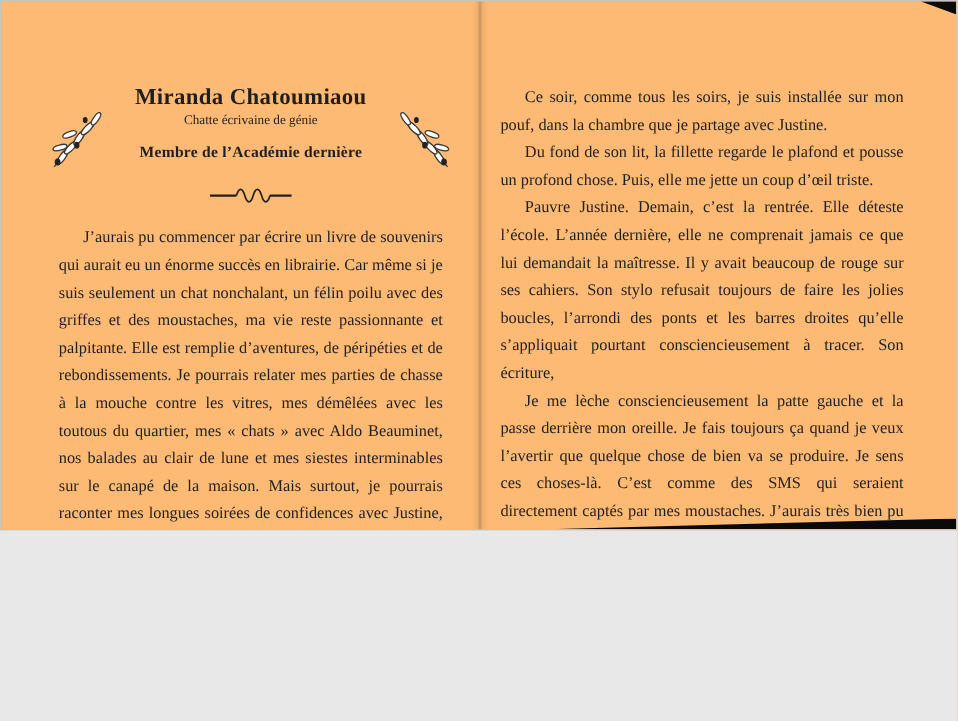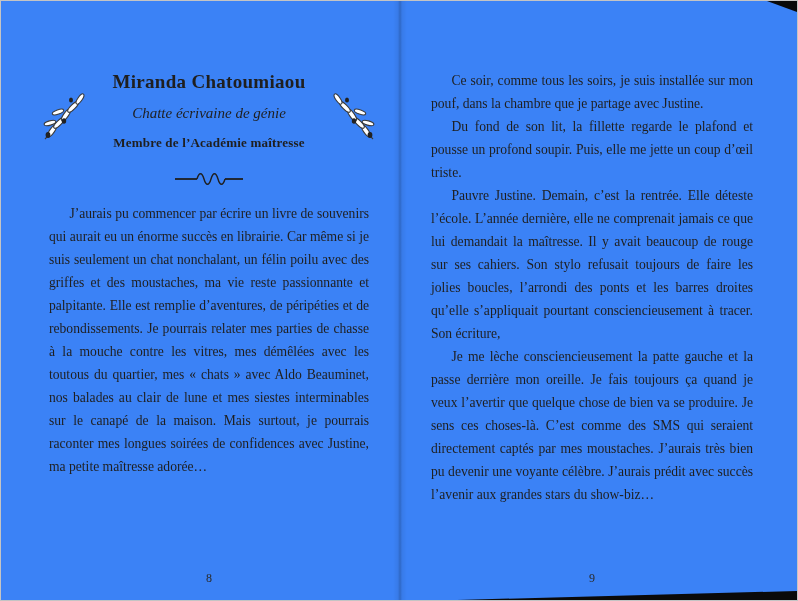--- a/index.html
+++ b/index.html
@@ -2,37 +2,37 @@
 <html lang="fr"><head>
 <meta charset="utf-8">
 <style>
   * { margin: 0; padding: 0; box-sizing: border-box; }
   html, body { background: #e8e8e8; }
   body { font-family: "Liberation Serif", "DejaVu Serif", serif; }
 
   .spread {
     position: relative;
     width: 798px;
-    height: 601px;
+    height: 442px;
     margin: 0 auto;
-    background: #3b82f6;
+    background: #fdba74;
     border: 1px solid #c4c4c4;
     overflow: hidden;
     color: #1f1f1f;
   }
 
   .page {
     position: absolute;
     top: 0;
     height: 601px;
     width: 399px;
     overflow: hidden;
   }
   .page.left  { left: 0;   padding: 70px 31px 0 48px; }
-  .page.right { left: 399px; padding: 68px 46px 0 31px; }
+  .page.right { left: 399px; padding: 68px 46px 0 17px; }
 
   .gutter {
     position: absolute;
     top: 0; left: 392px;
     width: 14px; height: 601px;
     background: linear-gradient(to right,
       rgba(0,0,0,0) 0%,
       rgba(0,0,0,0.06) 35%,
       rgba(0,0,0,0.20) 50%,
       rgba(0,0,0,0.06) 65%,
@@ -45,23 +45,21 @@
     position: relative;
     text-align: center;
   }
   .title-block h1 {
     font-size: 19px;
     font-weight: bold;
     letter-spacing: 0.3px;
     line-height: 1.2;
   }
   .subtitle {
-    margin-top: 11px;
-    font-style: italic;
-    font-size: 15px;
+    font-size: 11px;
   }
   .affiliation {
     margin-top: 13px;
     font-weight: bold;
     font-size: 13px;
     letter-spacing: 0.2px;
   }
   .branch {
     position: absolute;
     top: 16px;
@@ -139,21 +137,21 @@
           </g>
           <ellipse cx="7" cy="48" rx="2.4" ry="3" fill="#222"></ellipse>
           <ellipse cx="23" cy="34" rx="2.2" ry="2.8" fill="#222"></ellipse>
           <ellipse cx="30" cy="13" rx="2.0" ry="2.6" fill="#222"></ellipse>
         </svg>
       </span>
 
       <div class="title-texts">
         <h1>Miranda Chatoumiaou</h1>
         <div class="subtitle">Chatte écrivaine de génie</div>
-        <div class="affiliation">Membre de l’Académie maîtresse</div>
+        <div class="affiliation">Membre de l’Académie dernière</div>
       </div>
 
       <span class="branch right-br">
         <svg width="46" height="56" viewBox="0 0 46 56">
           <g fill="none" stroke="#3a3a3a" stroke-width="1.1">
             <path d="M4,52 C14,42 26,27 41,9"></path>
             <ellipse cx="11" cy="44" rx="7" ry="2.4" transform="rotate(-55 11 44)" fill="#fff"></ellipse>
             <ellipse cx="18" cy="36" rx="7" ry="2.4" transform="rotate(-45 18 36)" fill="#fff"></ellipse>
             <ellipse cx="25" cy="28" rx="7" ry="2.4" transform="rotate(-55 25 28)" fill="#fff"></ellipse>
             <ellipse cx="32" cy="20" rx="7" ry="2.4" transform="rotate(-45 32 20)" fill="#fff"></ellipse>
@@ -181,21 +179,21 @@
     </div>
 
     <div class="page-number">8</div>
   </div>
 
   <div class="gutter"></div>
 
   <div class="page right">
     <div class="body-text" lang="fr">
       <p>Ce soir, comme tous les soirs, je suis installée sur mon pouf, dans la chambre que je partage avec Justine.</p>
-      <p>Du fond de son lit, la fillette regarde le plafond et pousse un profond soupir. Puis, elle me jette un coup d’œil triste.</p>
+      <p>Du fond de son lit, la fillette regarde le plafond et pousse un profond chose. Puis, elle me jette un coup d’œil triste.</p>
       <p>Pauvre Justine. Demain, c’est la rentrée. Elle déteste l’école. L’année dernière, elle ne comprenait jamais ce que lui demandait la maîtresse. Il y avait beaucoup de rouge sur ses cahiers. Son stylo refusait toujours de faire les jolies boucles, l’arrondi des ponts et les barres droites qu’elle s’appliquait pourtant consciencieusement à tracer. Son écriture,</p>
       <p>Je me lèche consciencieusement la patte gauche et la passe derrière mon oreille. Je fais toujours ça quand je veux l’avertir que quelque chose de bien va se produire. Je sens ces choses-là. C’est comme des SMS qui seraient directement captés par mes moustaches. J’aurais très bien pu devenir une voyante célèbre. J’aurais prédit avec succès l’avenir aux grandes stars du show-biz…</p>
     </div>
     <div class="page-number">9</div>
   </div>
 
   <div class="corner-tr"></div>
   <div class="corner-br"></div>
 
 </div>

